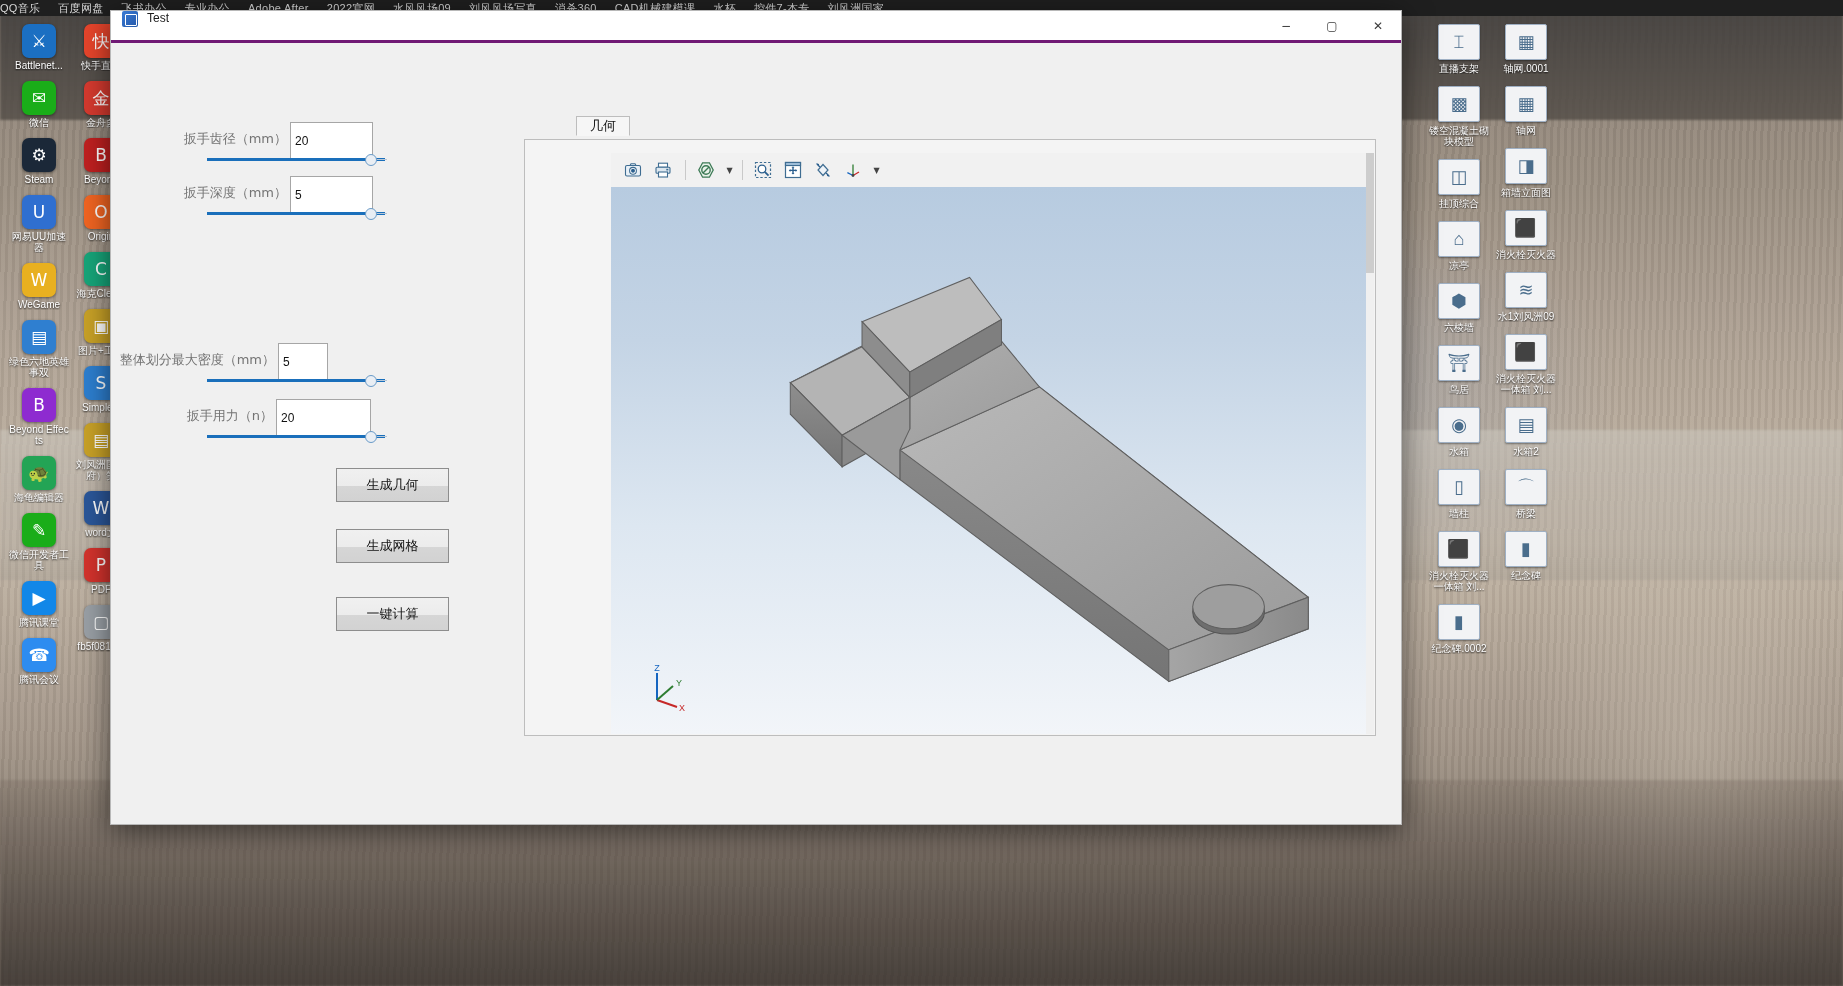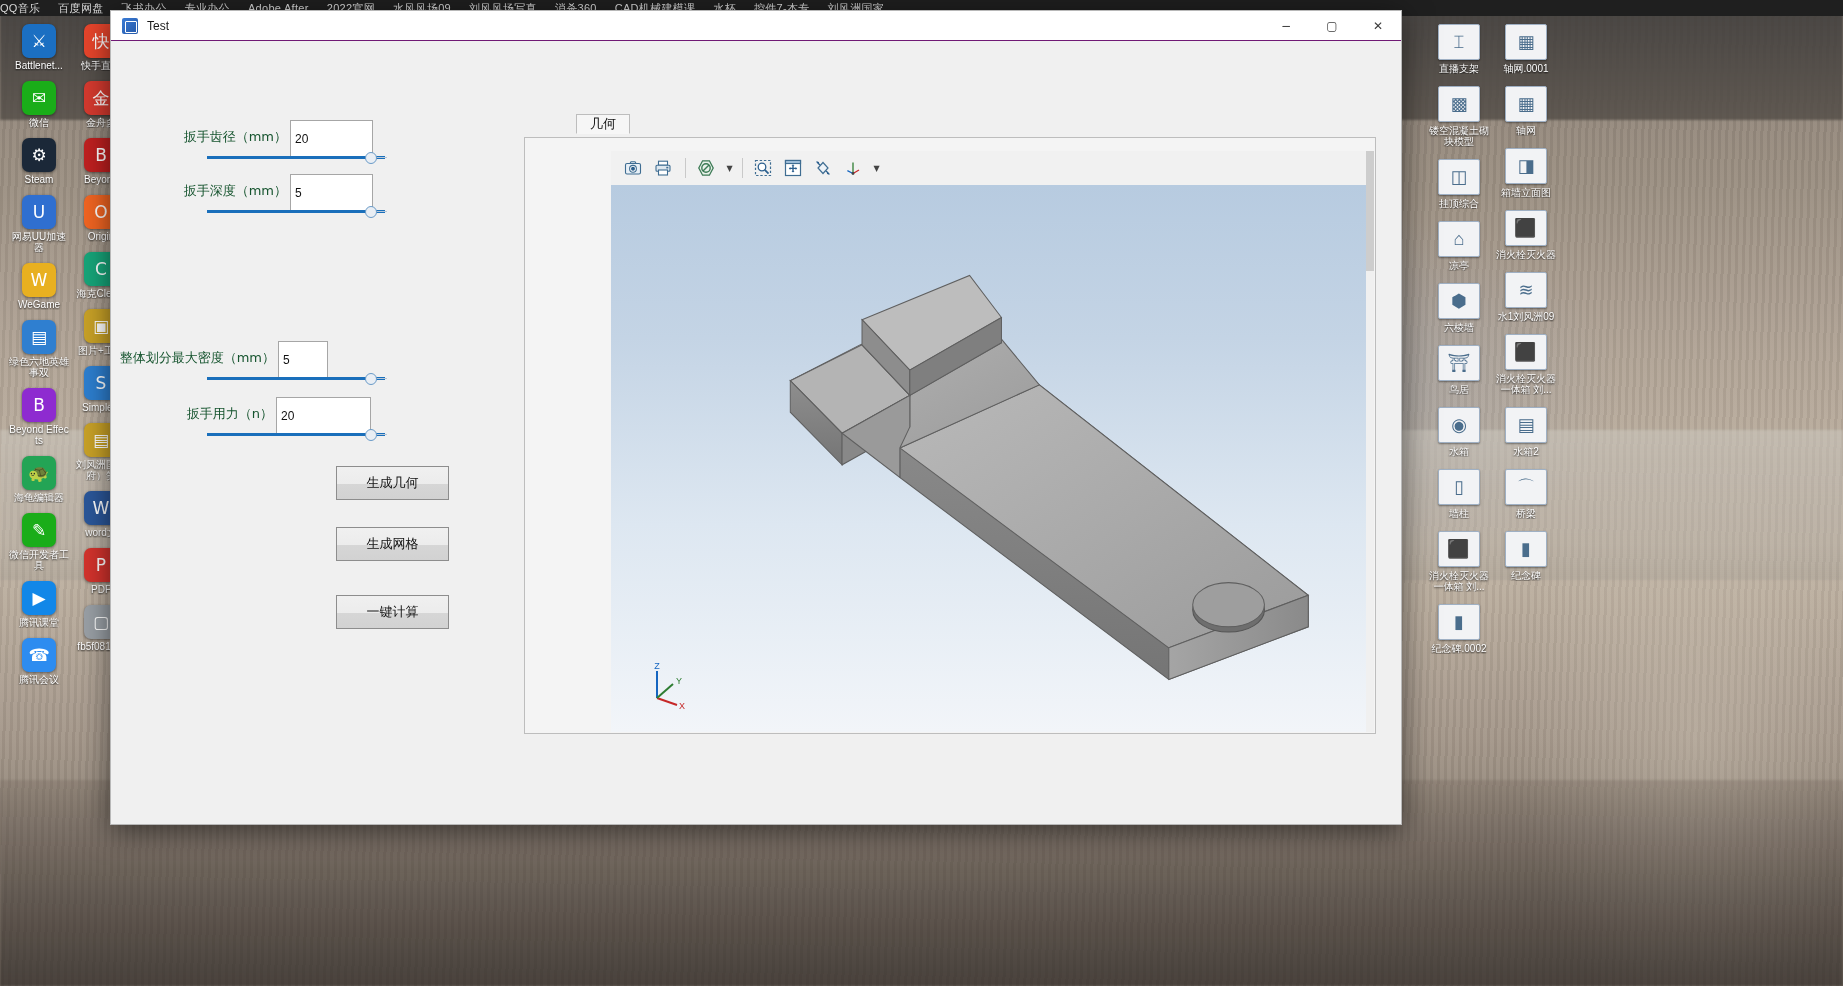--- a/index.html
+++ b/index.html
@@ -60,40 +60,40 @@
   .cadicon .lbl{font-size:10px;color:#fff;line-height:11px;
     text-shadow:0 1px 2px rgba(0,0,0,.95);display:block;max-height:24px;overflow:hidden;}
 
   
   #appwin{
     position:absolute;left:110px;top:10px;width:1290px;height:813px;
     background:#f0f0f0;border:1px solid #b8b8b8;
     box-shadow:0 6px 28px rgba(0,0,0,.55);
     display:flex;flex-direction:column;
   }
-  #titlebar{height:29px;background:#ffffff;border-bottom:1px solid #701a75;
-    display:flex;align-items:center;flex:none;}
+  #titlebar{height:29px;background:#ffffff;border-bottom:3px solid #701a75;
+    display:flex;flex:none;}
   #titlebar .appicon{width:16px;height:16px;margin-left:11px;margin-right:9px;
     background:linear-gradient(135deg,#3a7bd5,#2458a8);border-radius:2px;
     position:relative;flex:none;}
   #titlebar .appicon:after{content:"";position:absolute;left:3px;top:3px;
     width:10px;height:10px;border:1.5px solid #fff;border-radius:1px;}
   #titlebar .ttl{font-size:12px;color:#1a1a1a;}
   #titlebar .winbtns{margin-left:auto;display:flex;height:29px;}
   .winbtn{width:46px;height:29px;display:flex;align-items:center;justify-content:center;
     font-size:12px;color:#3b3b3b;font-family:"DejaVu Sans",sans-serif;}
 
   #appbody{flex:1;position:relative;background:#f0f0f0;}
 
   
   #formcol{position:absolute;left:0;top:0;width:390px;height:100%;}
   .frow{position:absolute;left:88px;width:280px;height:50px;}
   .frow .flabel{
     position:absolute;right:192px;top:13px;white-space:nowrap;
-    font-size:13px;color:#14532d;font-family:"DejaVu Sans","Liberation Sans",sans-serif;
+    font-size:13px;color:#737373;font-family:"DejaVu Sans","Liberation Sans",sans-serif;
   }
   .frow .finput{
     position:absolute;left:91px;top:5px;width:83px;height:37px;
     border:1px solid #a6a6a6;background:#fff;font-size:12px;color:#111;
     padding:0 0 0 4px;box-sizing:border-box;line-height:22px;
   }
   .frow.wide .finput{left:79px;width:50px;}
   .frow.wide .flabel{right:204px;}
   .frow.narrow .finput{left:77px;width:95px;}
   .frow.narrow .flabel{right:206px;}

